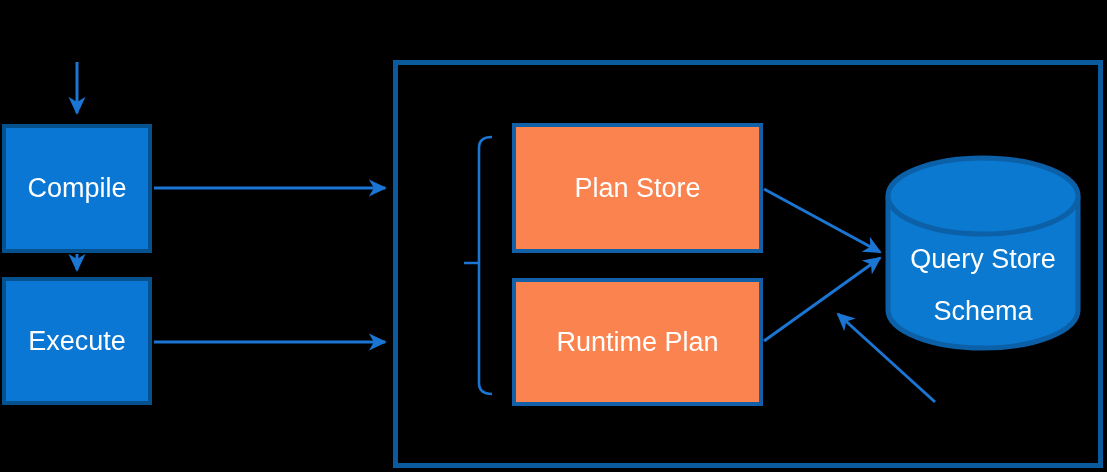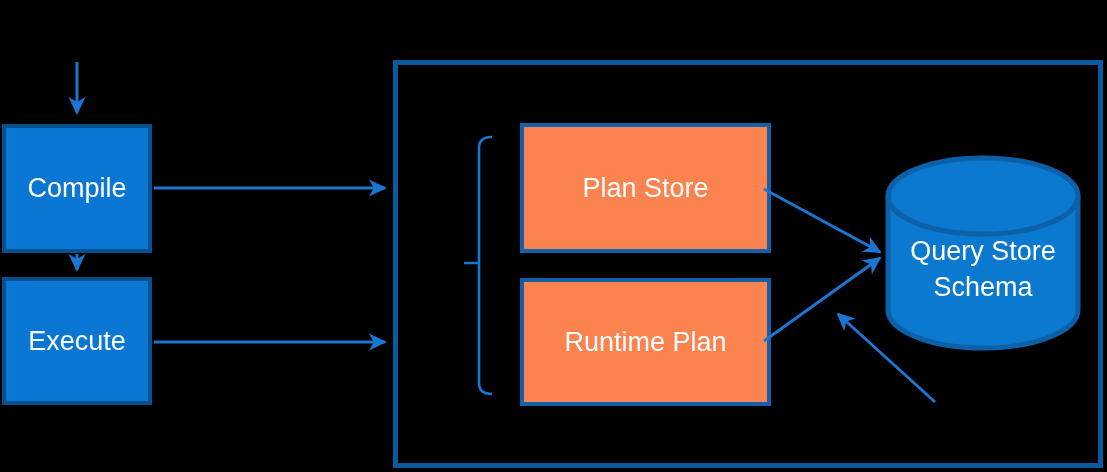--- a/index.html
+++ b/index.html
@@ -10,37 +10,37 @@
   html,body{margin:0;padding:0;background:var(--background);}
   .stage{
     position:relative;width:1107px;height:472px;background:var(--background);
     font-family:"Liberation Sans", sans-serif;overflow:hidden;
   }
   .node{
     position:absolute;box-sizing:border-box;display:flex;align-items:center;justify-content:center;
     color:var(--text);font-size:27px;text-align:center;
   }
   .blue-node{background:var(--box-fill);border:4px solid var(--box-border);}
-  .orange-node{background:var(--orange-fill);border:4px solid var(--orange-border);margin-left:8px;}
+  .orange-node{background:var(--orange-fill);border:4px solid var(--orange-border);}
   .container-box{
     position:absolute;box-sizing:border-box;border:5px solid var(--container-border);
     left:393px;top:60px;width:710px;height:408px;background:transparent;
   }
   #compile{left:2px;top:124px;width:150px;height:129px;}
   #execute{left:2px;top:277px;width:150px;height:128px;}
   #plan-store{left:512px;top:123px;width:251px;height:130px;}
   #runtime-stats{left:512px;top:278px;width:251px;height:128px;}
   .overlay{position:absolute;left:0;top:0;width:1107px;height:472px;pointer-events:none;}
   .arrow{stroke:var(--arrow);stroke-width:3;fill:none;}
   .bracket{stroke:var(--arrow);stroke-width:2.6;fill:none;}
   .ah{fill:var(--arrow);}
   .cyl-body{fill:var(--cylinder-fill);stroke:var(--cylinder-border);stroke-width:5;}
   .cyl-label{
     position:absolute;left:893px;top:233px;width:180px;color:var(--text);
-    font-size:27px;line-height:36px;text-align:center;
+    font-size:27px;line-height:52px;text-align:center;
   }
 </style>
 </head>
 <body>
 
 <div class="stage">
 
   <div id="execute" class="node blue-node">
     <span>Execute</span>
   </div>

